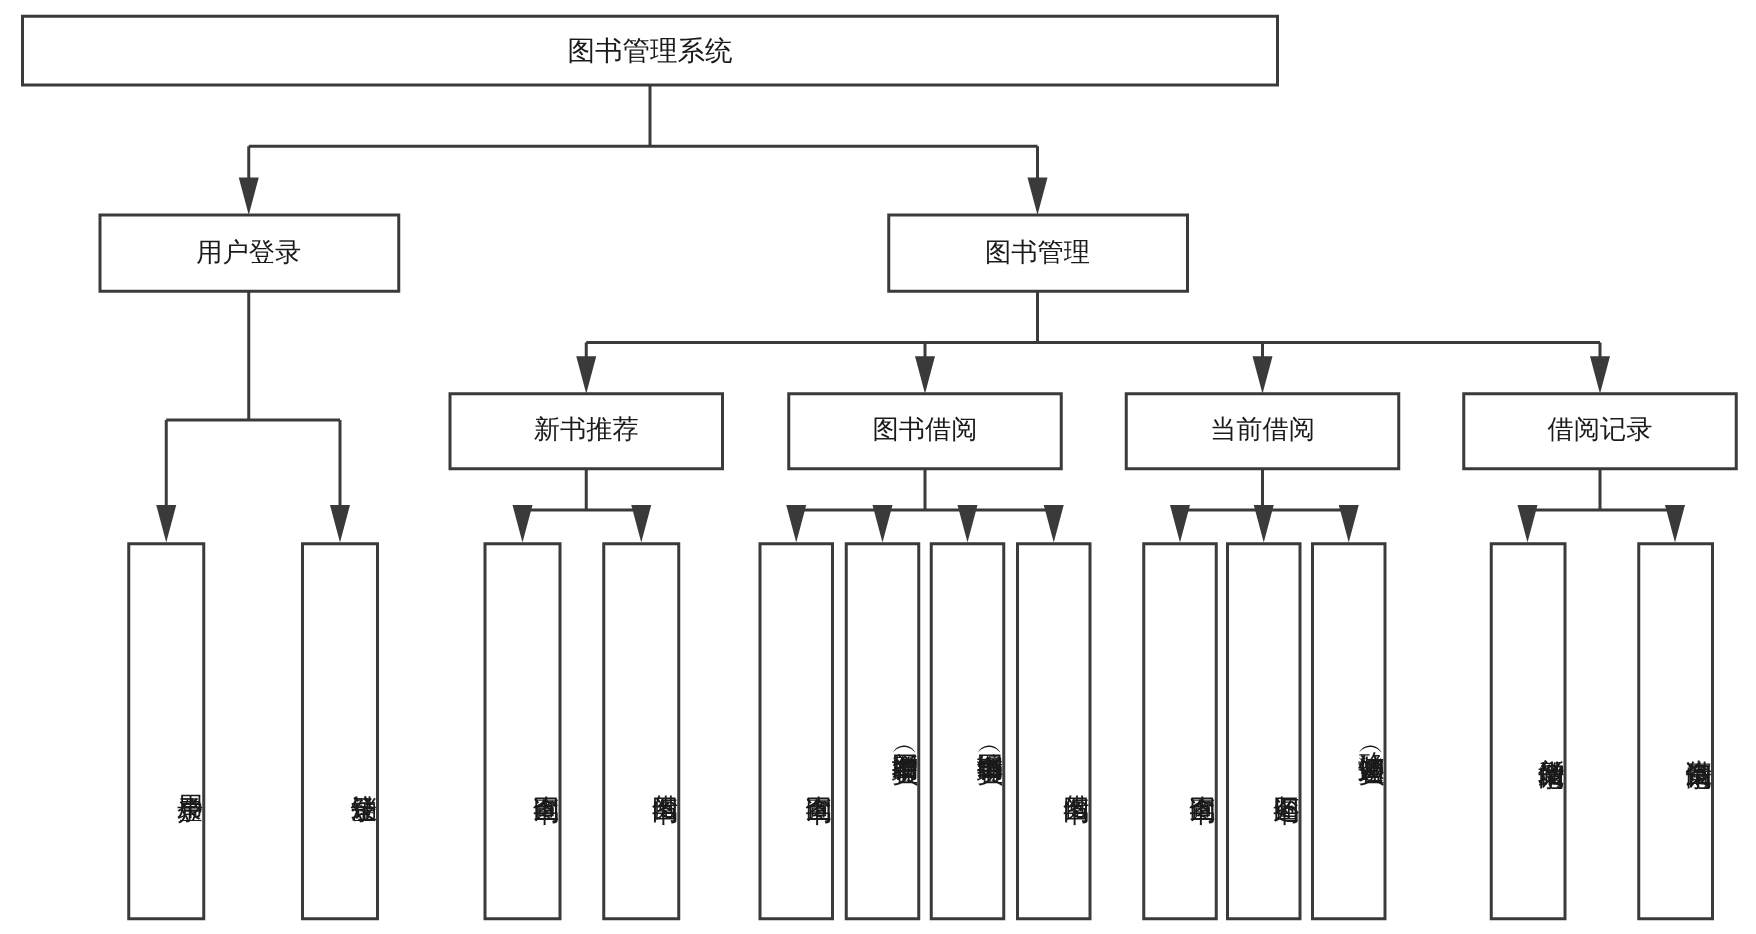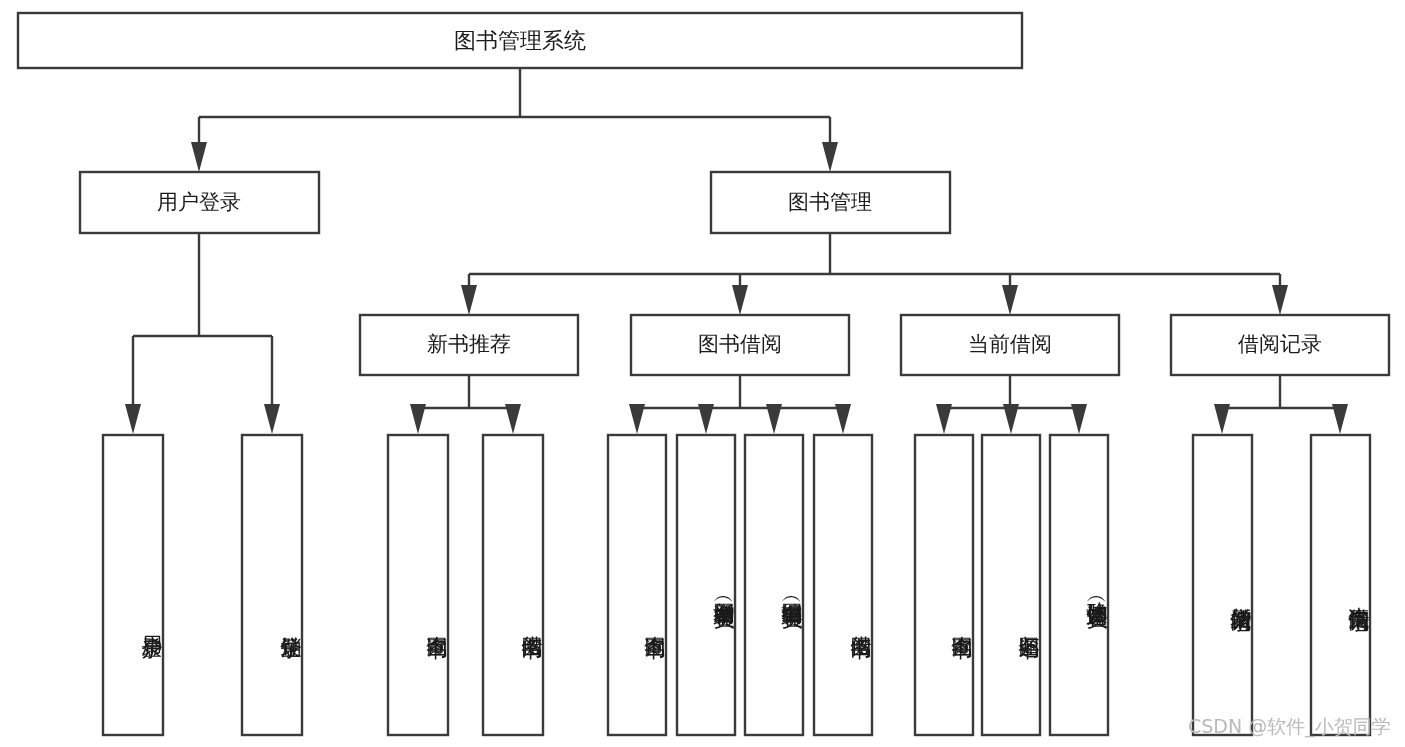--- a/index.html
+++ b/index.html
@@ -215,15 +215,14 @@
   <div class="vlabel" style="left:745px; top:443px; width:58px; height:292px;">编辑图书（管理员）</div>
   <div class="vlabel" style="left:814px; top:507px; width:58px; height:228px;">借阅图书</div>
 
   <div class="vlabel" style="left:915px; top:507px; width:58px; height:228px;">查询图书</div>
   <div class="vlabel" style="left:982px; top:507px; width:58px; height:228px;">归还图书</div>
   <div class="vlabel" style="left:1050px; top:443px; width:58px; height:292px;">确认归还（管理员）</div>
 
   <div class="vlabel" style="left:1193px; top:451px; width:59px; height:284px;">新增借阅记录</div>
   <div class="vlabel" style="left:1311px; top:451px; width:59px; height:284px;">查询借阅记录</div>
 
-  <div class="watermark">CSDN @软件_小贺同学</div>
 
 </div>
 
 </body></html>

